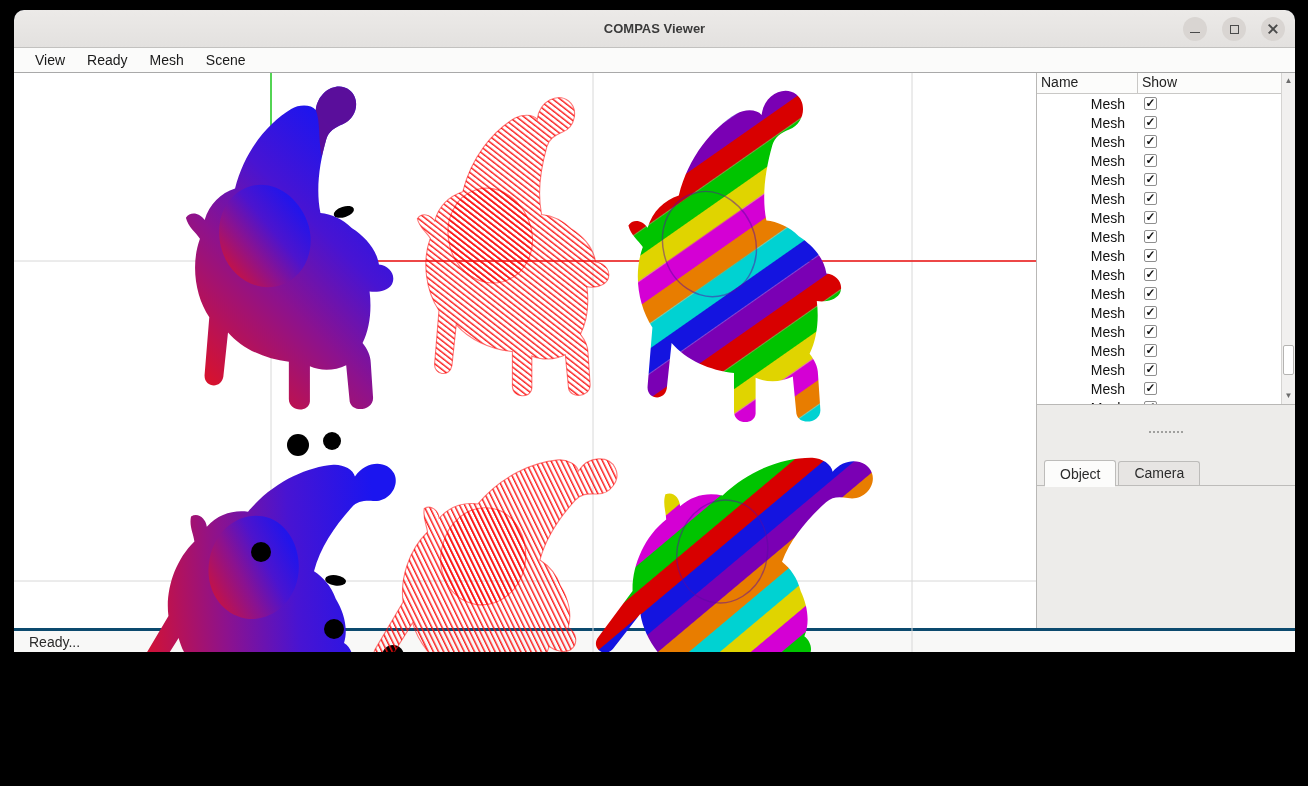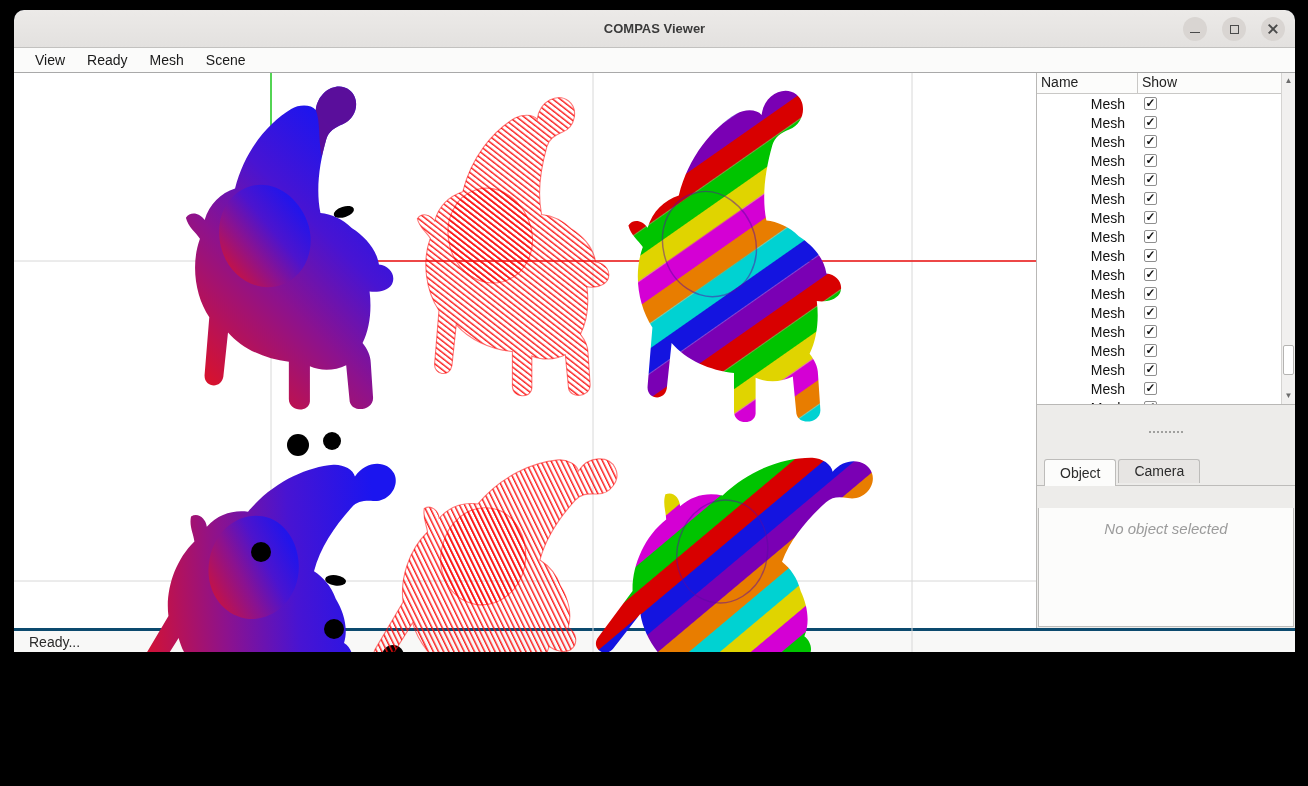--- a/index.html
+++ b/index.html
@@ -65,21 +65,21 @@
   .vscroll { position:absolute; right:0; top:0; bottom:0; width:14px; background:#f1f0ef; border-left:1px solid #d5d4d2; }
   .sbtn { position:absolute; left:0; width:13px; height:16px; background:#f1f0ef; color:#6b6b6b; font-size:8px; text-align:center; line-height:16px; cursor:pointer; }
   .sbtn.up { top:0; }
   .sbtn.down { bottom:0; }
   .sthumb { position:absolute; left:1px; top:272px; width:11px; height:30px; background:#ffffff; border:1px solid #b5b4b2; border-radius:2px; cursor:pointer; }
 
   .splitter { flex:0 0 10px; display:flex; align-items:center; justify-content:center; }
   .splitter-dots { width:34px; border-top:2px dotted #a0a09e; }
 
   
-  .tabs { flex:0 0 27px; display:flex; align-items:flex-start; padding-left:7px; position:relative; }
+  .tabs { flex:0 0 27px; display:flex; align-items:center; padding-left:7px; position:relative; }
   .tabs::after { content:""; position:absolute; left:0; right:0; bottom:0; height:1px; background:#bdbcba; }
   .tab { font-size:14px; padding:3px 15px 4px 15px; border:1px solid #bdbcba; border-bottom:none;
          border-radius:3px 3px 0 0; background:#e7e5e3; color:#2c2c2c; margin-right:2px; cursor:pointer; position:relative; }
   .tab.active { background:#fcfcfb; z-index:2; padding-top:5px; }
   .tab.active::after { content:""; position:absolute; left:0; right:0; bottom:-1px; height:1px; background:#fcfcfb; }
 
   .objpanel { flex:1 1 auto; background:#fcfcfb; border:1px solid #bdbcba; border-top:none; margin:0 1px 1px 1px; text-align:center; }
   .empty-msg { margin-top:12px; font-size:15px; font-style:italic; color:#9b9b9b; }
 
   
@@ -335,22 +335,19 @@
 
       <div class="splitter">
         <div class="splitter-dots"></div>
       </div>
 
       <div class="tabs">
         <div class="tab active">Object</div>
         <div class="tab">Camera</div>
       </div>
 
-      <div class="objpanel">
-        <div class="empty-msg">No object selected</div>
-      </div>
     </div>
   </div>
 
   <div class="statusbar">
     <div class="status-text">Ready...</div>
   </div>
 </div>
 
 </body></html>

